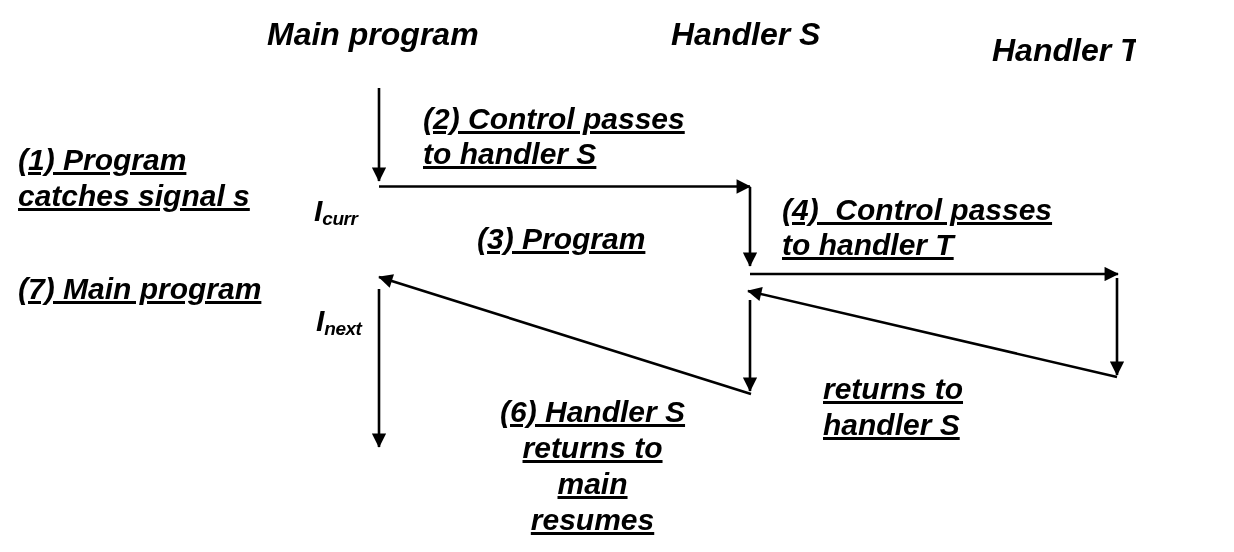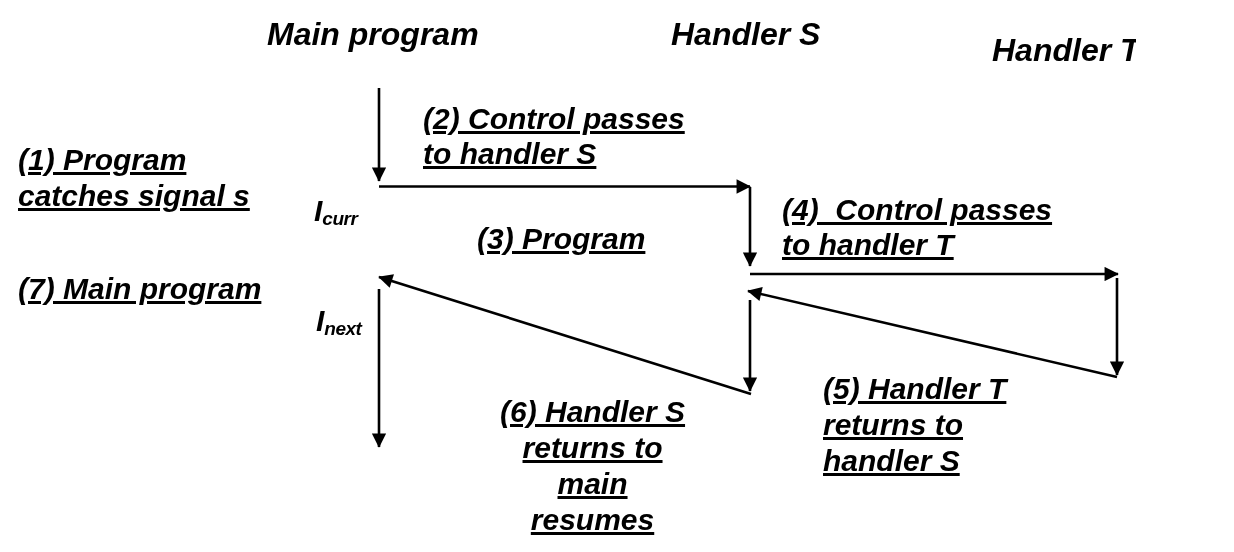--- a/index.html
+++ b/index.html
@@ -101,21 +101,20 @@
   <div class="ann" style="left:477px; top:221px;">
     <div class="ann-line">(3) Program</div>
   </div>
 
   <div class="ann" style="left:782px; top:192px; line-height:35px;">
     <div class="ann-line">(4)  Control passes</div>
     <div class="ann-line">to handler T</div>
   </div>
 
   <div class="ann" style="left:823px; top:371px;">
-    <div class="ann-line">(5) Handler T</div>
     <div class="ann-line">returns to</div>
     <div class="ann-line">handler S</div>
   </div>
 
   <div class="ann" style="left:500px; top:394px;text-align:center;">
     <div class="ann-line">(6) Handler S</div>
     <div class="ann-line">returns to</div>
     <div class="ann-line">main</div>
     <div class="ann-line">resumes</div>
   </div>

